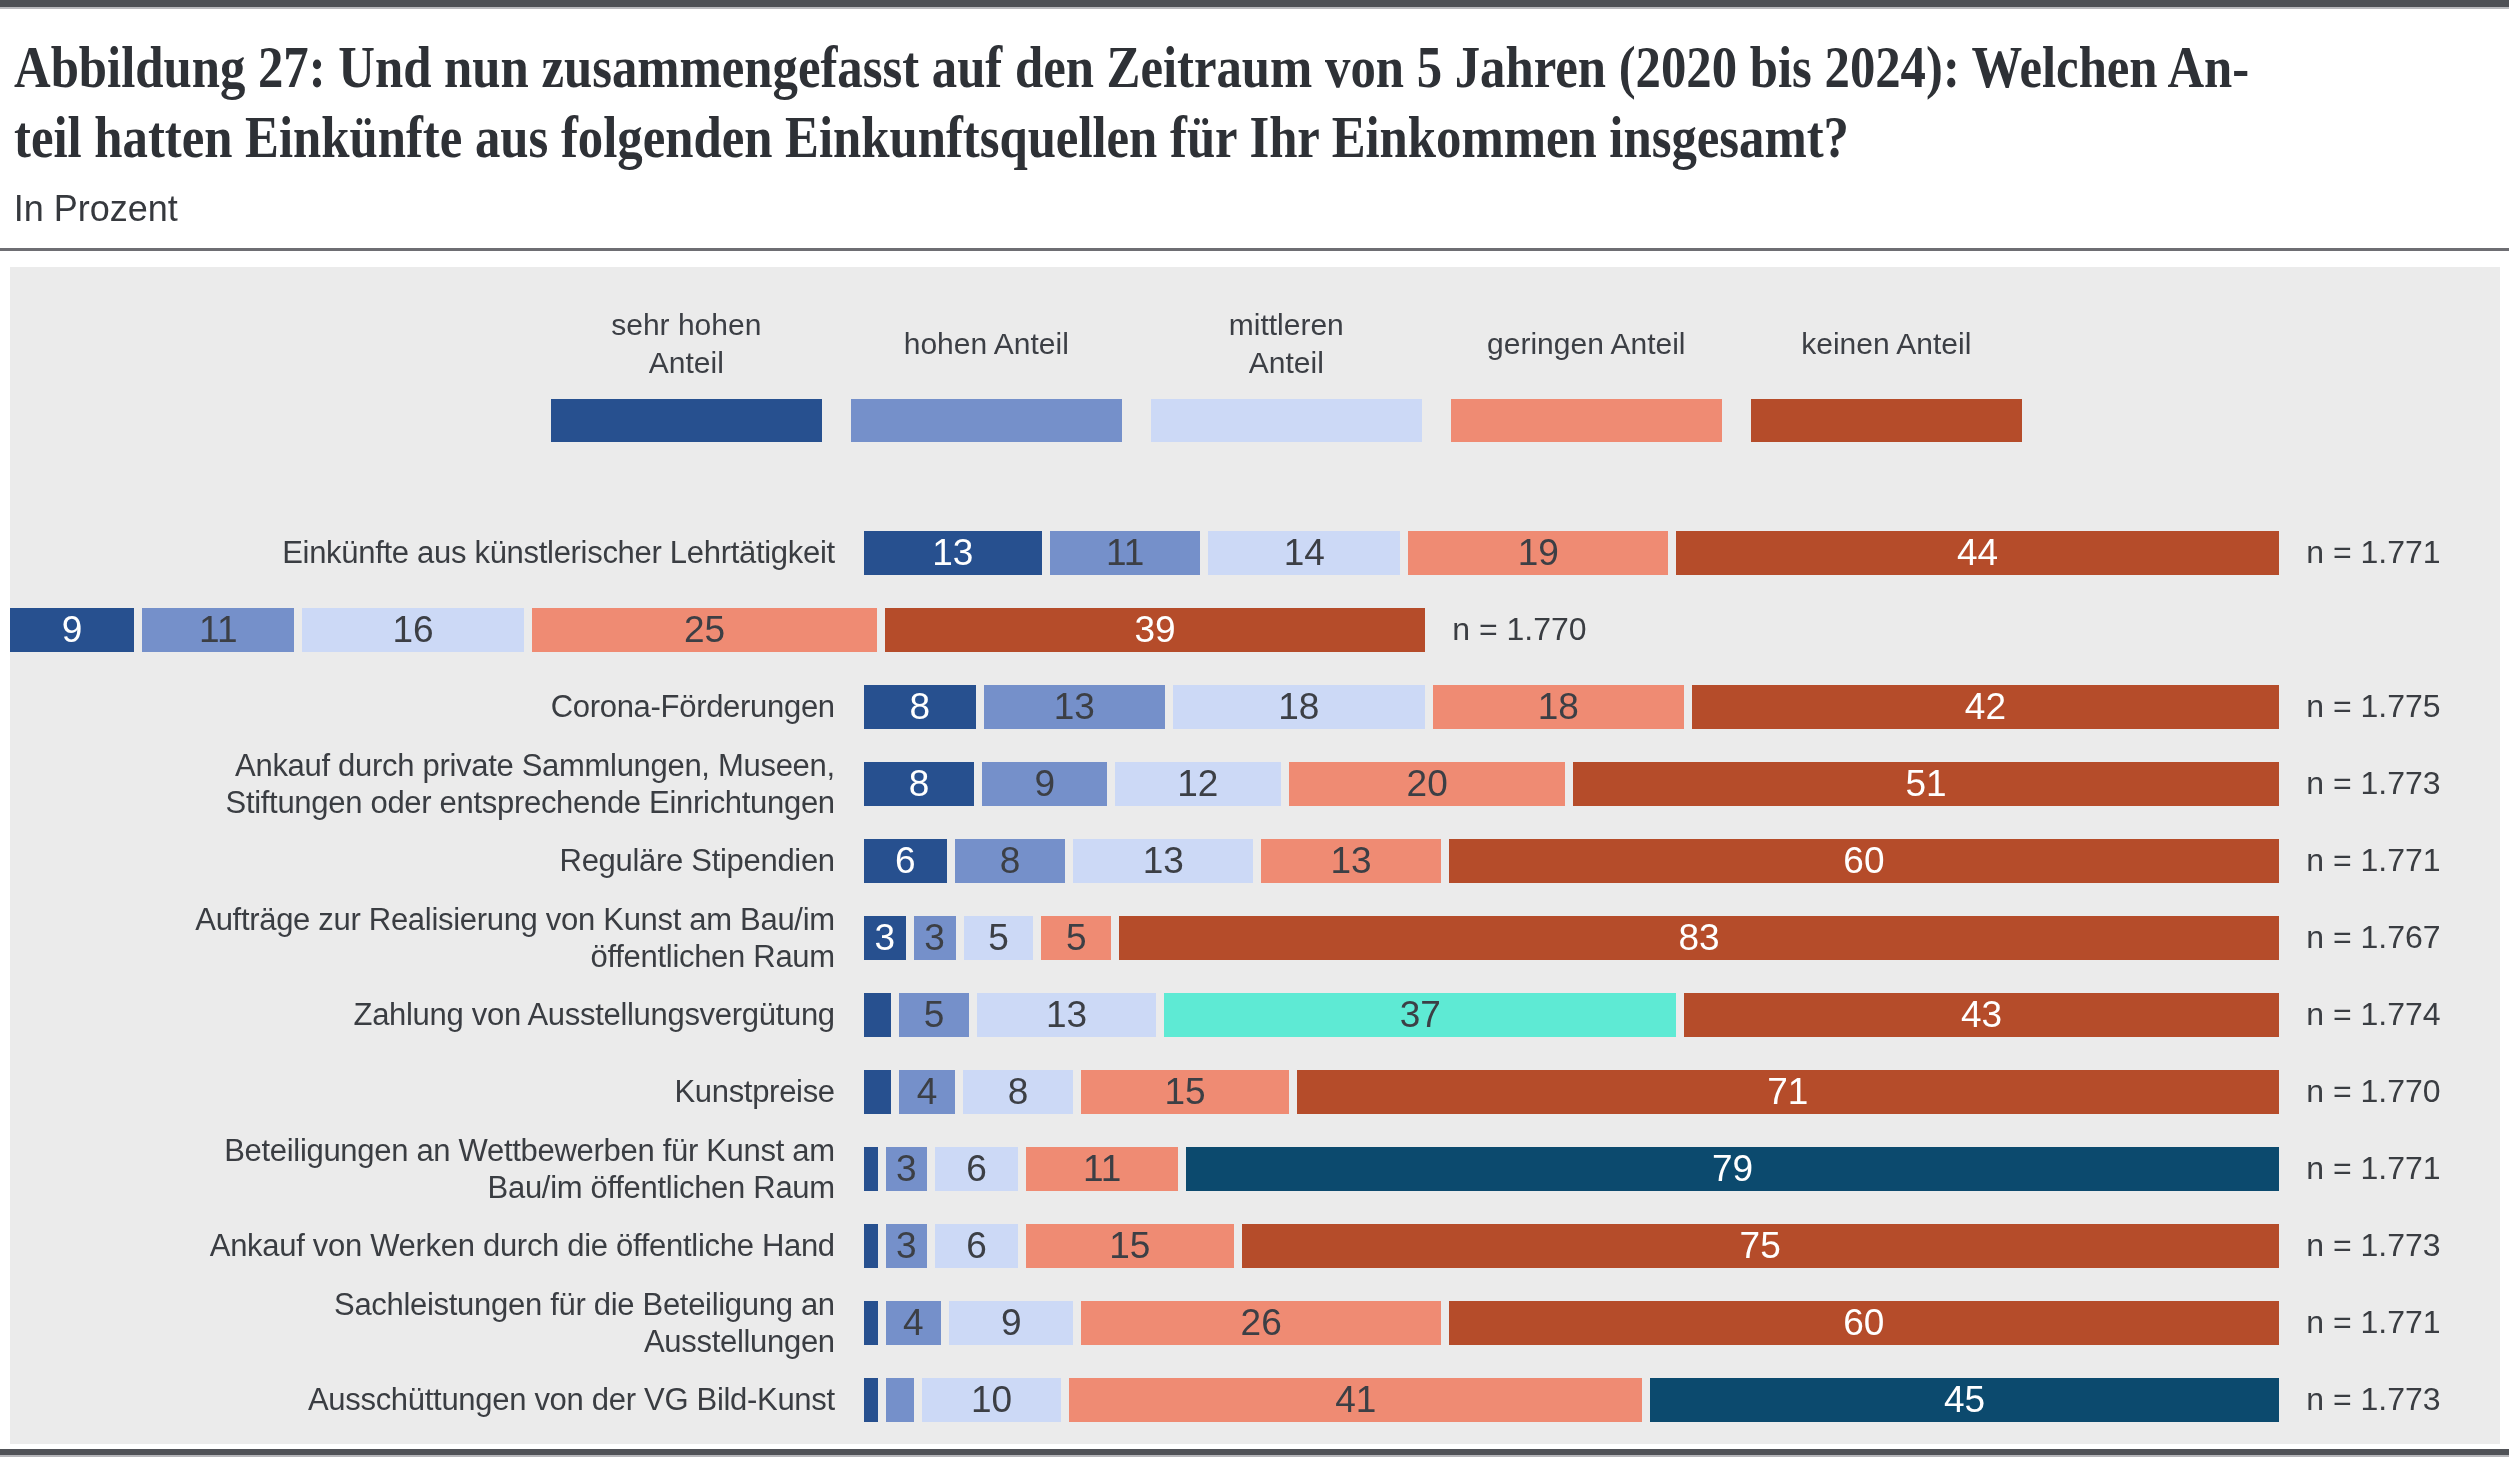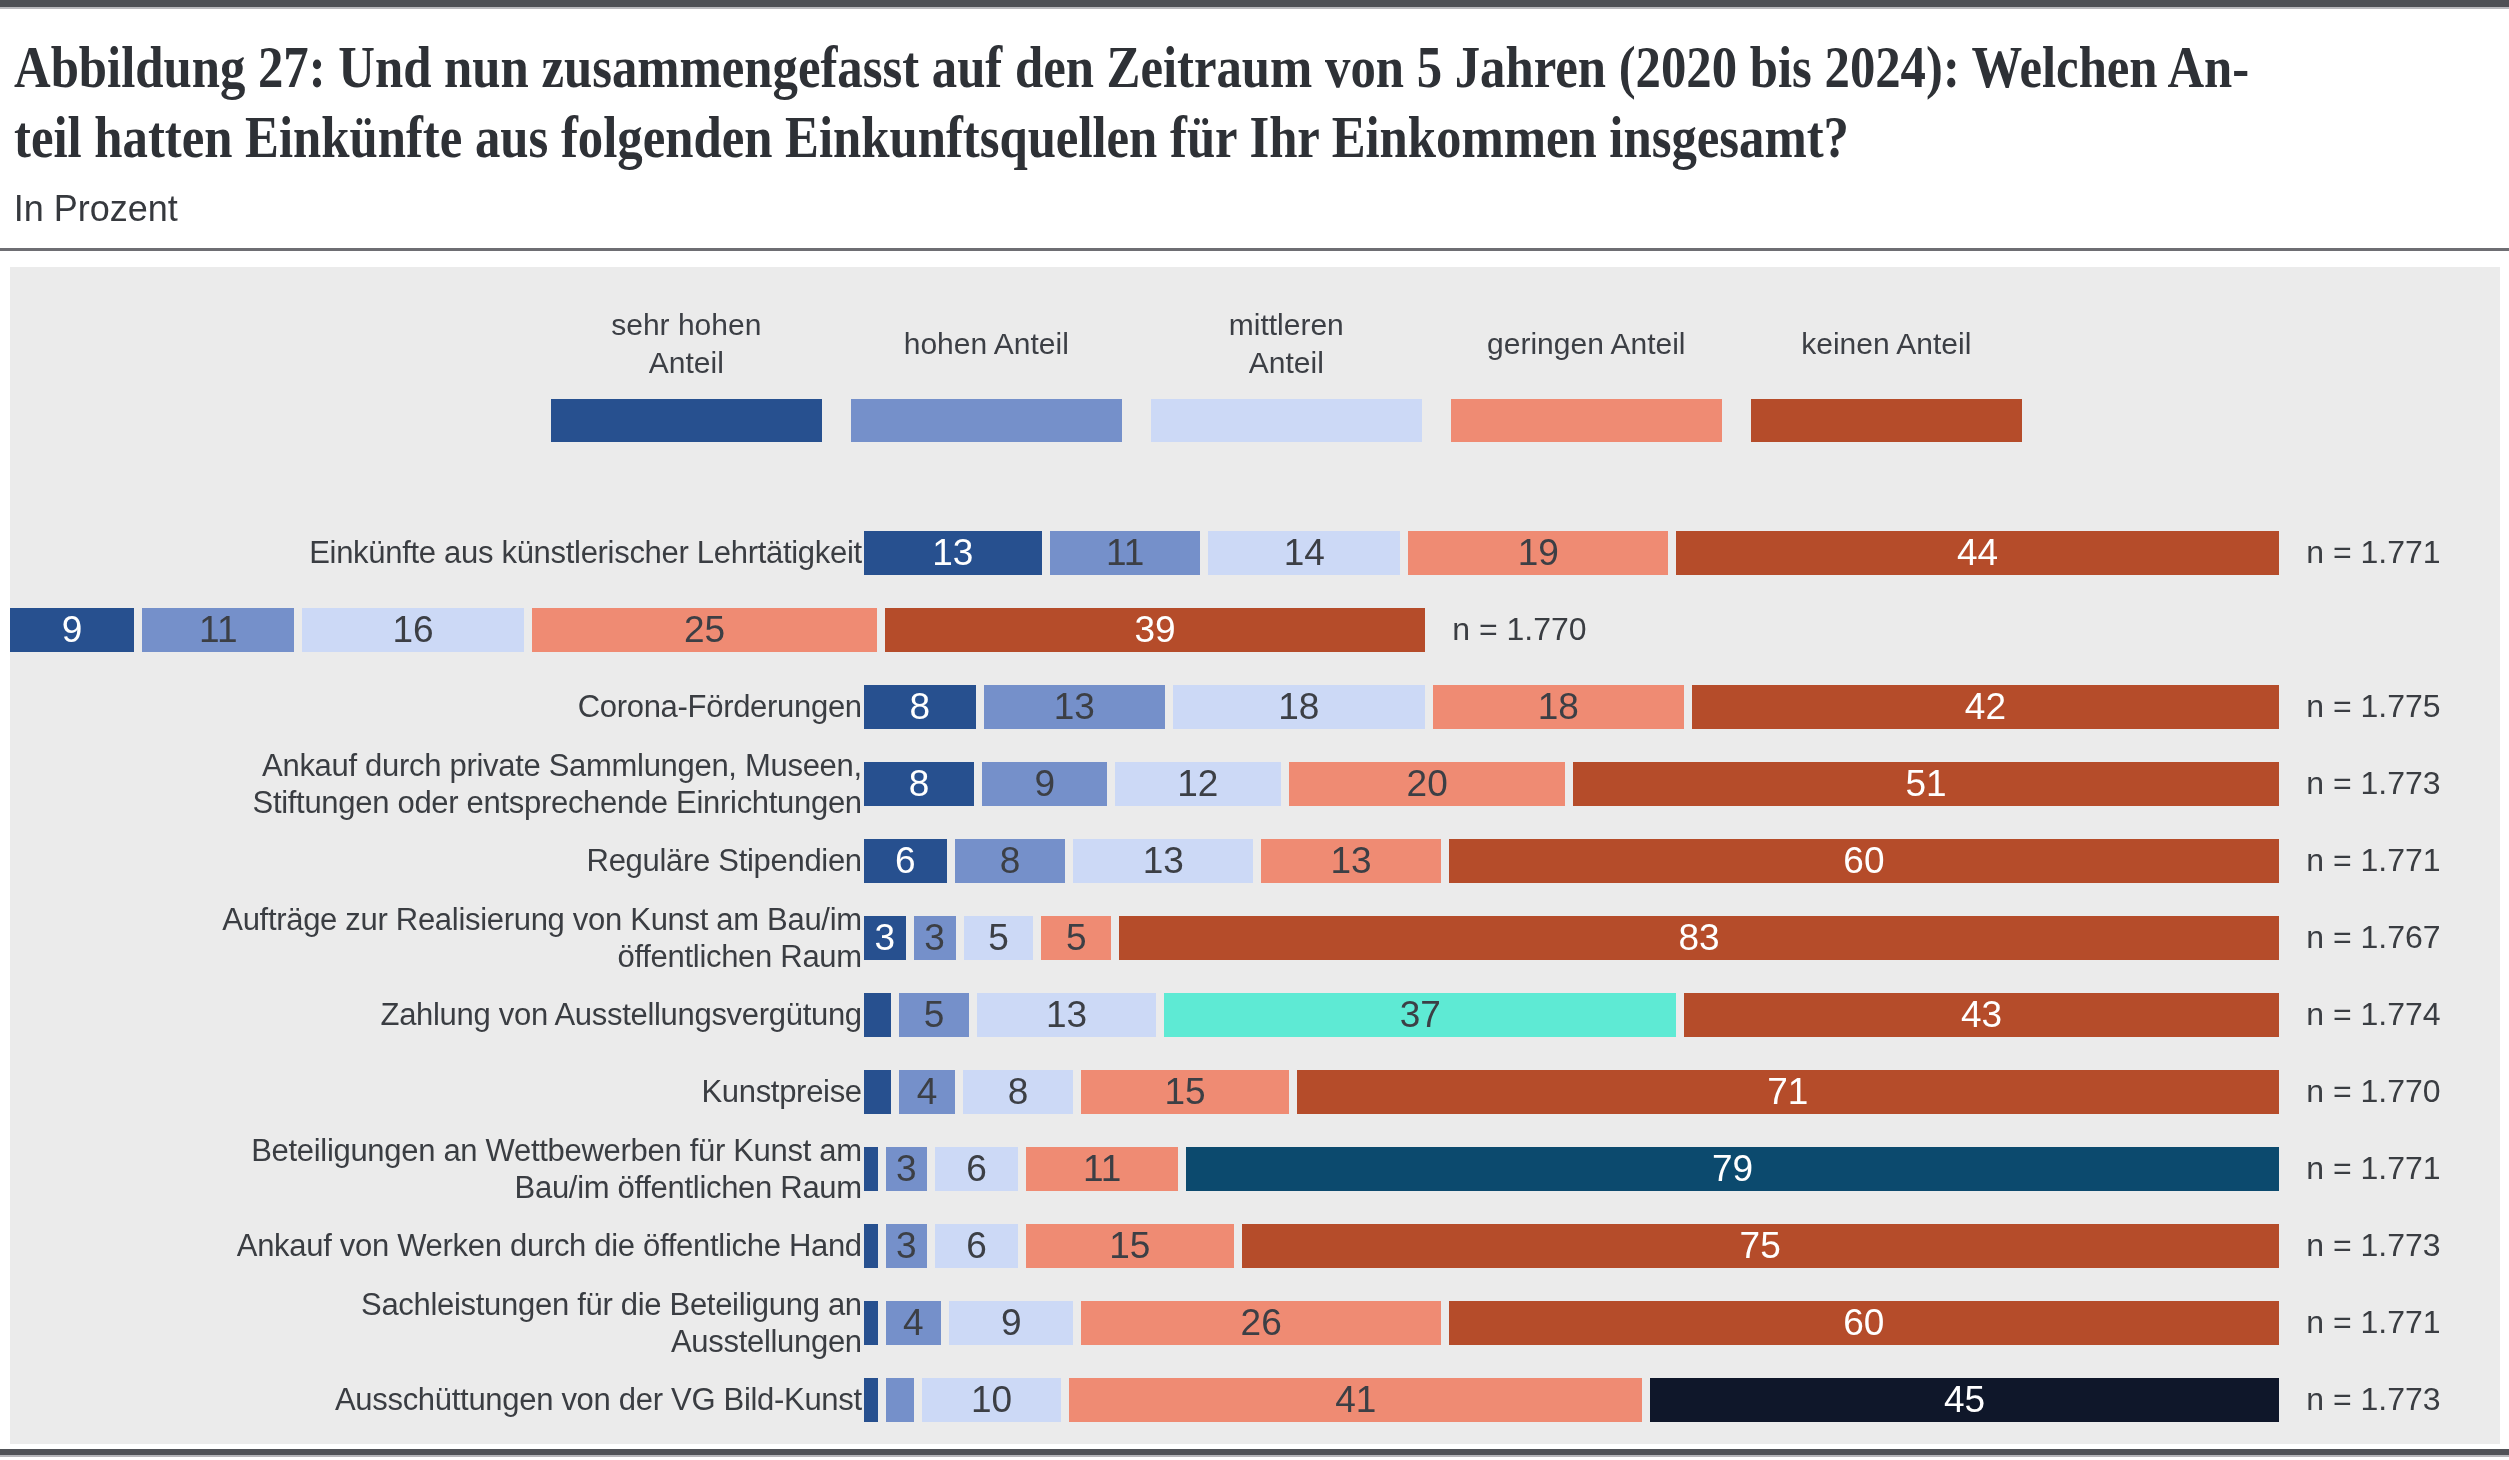--- a/index.html
+++ b/index.html
@@ -20,21 +20,21 @@
   .legend{position:absolute;left:541px;top:21.6px;display:flex;gap:29px;}
   .legend-item{width:271px;display:flex;flex-direction:column;}
   .legend-label{
     height:110px;display:flex;align-items:center;justify-content:center;
     text-align:center;font-size:30px;line-height:38px;white-space:pre-line;color:#3C3F45;
   }
   .legend-swatch{height:43px;width:271px;}
   .rows{position:absolute;left:0;top:247px;width:2490px;}
   .bar-row{height:77px;display:flex;align-items:center;}
   .row-label{
-    width:854px;box-sizing:border-box;padding-right:2px;flex:none;
+    width:854px;box-sizing:border-box;padding-right:29px;flex:none;
     text-align:right;font-size:31px;line-height:37px;white-space:pre-line;
     letter-spacing:-0.3px;color:#3A3D42;
   }
   .bar{width:1415px;height:44px;flex:none;display:flex;gap:8px;}
   .segment{display:flex;align-items:center;justify-content:center;min-width:0;overflow:hidden;}
   .segment-value{font-size:37px;}
   .n-label{margin-left:27.4px;font-size:32px;white-space:nowrap;color:#3A3D42;}
   .bottom-border{position:absolute;left:0;top:1449px;width:2509px;height:5.9px;background:#515358;border-bottom:2.9px solid #b6b6ba;}
 </style>
 </head>
@@ -305,21 +305,21 @@
         <div class="row-label">Ausschüttungen von der VG Bild-Kunst</div>
         <div class="bar">
           <div class="segment" style="background: rgb(39, 80, 143); flex-grow: 1; flex-basis: 0px;"></div>
           <div class="segment" style="background: rgb(117, 144, 202); flex-grow: 2; flex-basis: 0px;"></div>
           <div class="segment" style="background: rgb(204, 217, 246); flex-grow: 10; flex-basis: 0px;">
             <span class="segment-value" style="color: rgb(60, 63, 69);">10</span>
           </div>
           <div class="segment" style="background: rgb(239, 139, 115); flex-grow: 41; flex-basis: 0px;">
             <span class="segment-value" style="color: rgb(60, 63, 69);">41</span>
           </div>
-          <div class="segment" style="background: #0f172a; flex-grow: 45; flex-basis: 0px; align-items: center;">
+          <div class="segment" style="background: #0c4a6e; flex-grow: 45; flex-basis: 0px; align-items: center;">
             <span class="segment-value" style="color: rgb(255, 255, 255);">45</span>
           </div>
         </div>
         <div class="n-label">n = 1.773</div>
       </div>
     </div>
 </div>
 
 <div class="bottom-border"></div>
 

